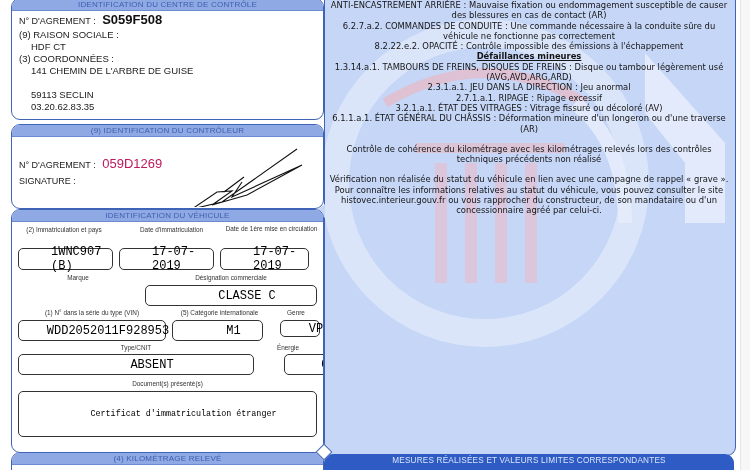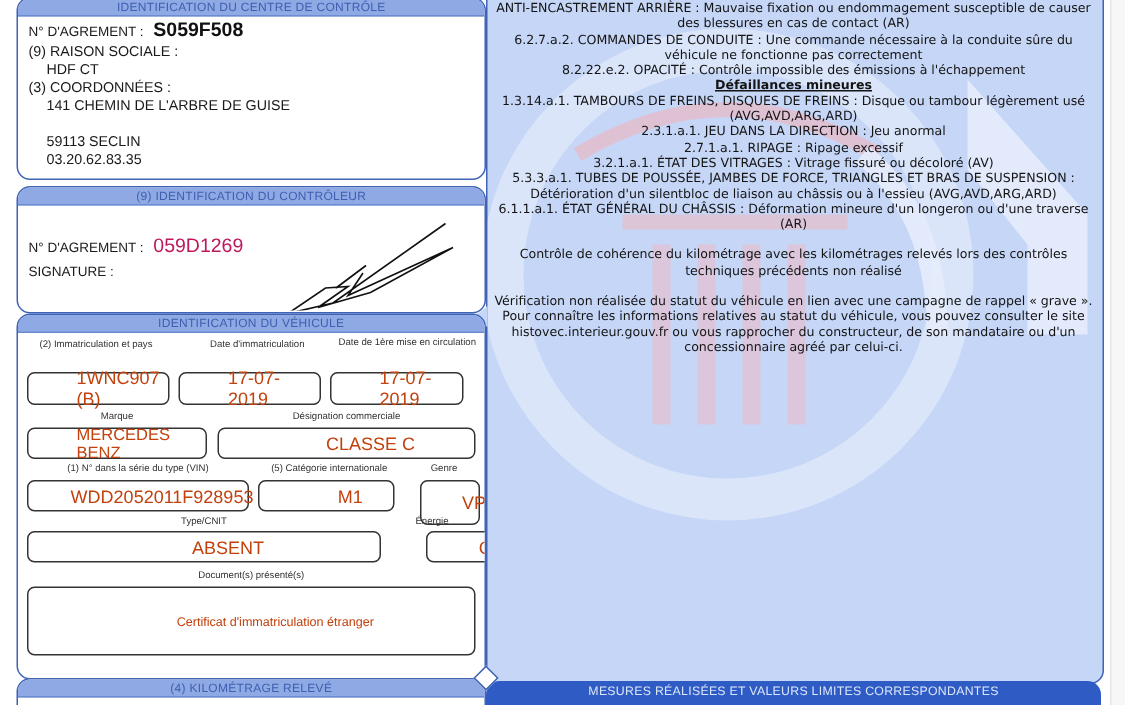--- a/index.html
+++ b/index.html
@@ -28,21 +28,21 @@
     #p-vehicule { top: 209px; height: 242px; }
     #p-km { top: 452px; height: 40px; }
 
     .line { position: absolute; font-family: "Liberation Sans", sans-serif; font-size: 9.5px; color: #1a1a1a; white-space: nowrap; }
     .big { font-family: "Liberation Sans", sans-serif; font-weight: bold; font-size: 13px; color: #111; }
     .big2 { font-family: "Liberation Sans", sans-serif; font-size: 13px; color: #be185d; }
 
     .lbl { position: absolute; font-family: "Liberation Sans", sans-serif; font-size: 6.4px; color: #333; text-align: center; white-space: nowrap; }
     .box {
       position: absolute; border: 1.4px solid #333; border-radius: 5px; background: #fff;
-      font-family: Liberation Sans, sans-serif; font-size: 12px; color: #c2410c;
+      font-family: Liberation Mono, monospace; font-size: 12px; color: #000000;
       display: flex; align-items: center; justify-content: center; box-sizing: border-box; padding-left: 32px;
     }
 
     
     .right {
       position: absolute; left: 324px; top: -8px; width: 410px; height: 462px;
       background: #c6d6f6; border: 1.5px solid #3f63b6; border-radius: 9px;
       overflow: hidden;
     }
     .watermark { position: absolute; left: 0; top: 0; width: 410px; height: 462px; pointer-events: none; }
@@ -82,21 +82,20 @@
   </svg>
   <div class="right-text">
     <p>ANTI-ENCASTREMENT ARRIÈRE : Mauvaise fixation ou endommagement susceptible de causer des blessures en cas de contact (AR)</p>
     <p>6.2.7.a.2. COMMANDES DE CONDUITE : Une commande nécessaire à la conduite sûre du véhicule ne fonctionne pas correctement</p>
     <p>8.2.22.e.2. OPACITÉ : Contrôle impossible des émissions à l'échappement</p>
     <p class="sec">Défaillances mineures</p>
     <p>1.3.14.a.1. TAMBOURS DE FREINS, DISQUES DE FREINS : Disque ou tambour légèrement usé (AVG,AVD,ARG,ARD)</p>
     <p>2.3.1.a.1. JEU DANS LA DIRECTION : Jeu anormal</p>
     <p>2.7.1.a.1. RIPAGE : Ripage excessif</p>
     <p>3.2.1.a.1. ÉTAT DES VITRAGES : Vitrage fissuré ou décoloré (AV)</p>
-    <p>5.3.3.a.1. TUBES DE POUSSÉE, JAMBES DE FORCE, TRIANGLES ET BRAS DE SUSPENSION : Détérioration d'un silentbloc de liaison au châssis ou à l'essieu (AVG,AVD,ARG,ARD)</p>
     <p>6.1.1.a.1. ÉTAT GÉNÉRAL DU CHÂSSIS : Déformation mineure d'un longeron ou d'une traverse (AR)</p>
     <div class="gap"></div>
     <p>Contrôle de cohérence du kilométrage avec les kilométrages relevés lors des contrôles techniques précédents non réalisé</p>
     <div class="gap"></div>
     <p>Vérification non réalisée du statut du véhicule en lien avec une campagne de rappel « grave ». Pour connaître les informations relatives au statut du véhicule, vous pouvez consulter le site histovec.interieur.gouv.fr ou vous rapprocher du constructeur, de son mandataire ou d'un  concessionnaire agréé par celui-ci.</p>
   </div>
 </div>
 <div class="arrow-notch"></div>
 
 <div class="mesures">MESURES RÉALISÉES ET VALEURS LIMITES CORRESPONDANTES</div>
@@ -134,30 +133,29 @@
   <div class="lbl" style="left:112px; top:16px; width:95px;">Date d'immatriculation</div>
   <div class="lbl" style="left:212px; top:15px; width:95px; white-space:normal; line-height:8px;">Date de 1ère mise en circulation</div>
 
   <div class="box" style="left:6px; top:38px; width:95px; height:22px;">1WNC907 (B)</div>
   <div class="box" style="left:107px; top:38px; width:95px; height:22px;">17-07-2019</div>
   <div class="box" style="left:208px; top:38px; width:89px; height:22px;">17-07-2019</div>
 
   <div class="lbl" style="left:6px; top:64px; width:120px;">Marque</div>
   <div class="lbl" style="left:134px; top:64px; width:170px;">Désignation commerciale</div>
 
-  <div class="box" style="left:6px; top:75px; width:120px; height:21px; font-size:11px;">MERCEDES BENZ</div>
   <div class="box" style="left:133px; top:75px; width:172px; height:21px;">CLASSE C</div>
 
   <div class="lbl" style="left:6px; top:99px; width:148px;">(1) N° dans la série du type (VIN)</div>
   <div class="lbl" style="left:160px; top:99px; width:95px;">(5) Catégorie internationale</div>
   <div class="lbl" style="left:263px; top:99px; width:42px;">Genre</div>
 
   <div class="box" style="left:6px; top:110px; width:148px; height:21px;">WDD2052011F928953</div>
   <div class="box" style="left:160px; top:110px; width:91px; height:21px;">M1</div>
-  <div class="box" style="left:268px; top:110px; width:40px; height:30px;">VP</div>
+  <div class="box" style="left:268px; top:110px; width:40px; height:17px;">VP</div>
 
   <div class="lbl" style="left:6px; top:134px; width:236px;">Type/CNIT</div>
   <div class="lbl" style="left:247px; top:134px; width:58px;">Énergie</div>
 
   <div class="box" style="left:6px; top:144px; width:236px; height:21px;">ABSENT</div>
   <div class="box" style="left:248px; top:144px; width:57px; height:21px;margin-left:24px;">GO</div>
 
   <div class="lbl" style="left:6px; top:170px; width:299px;">Document(s) présenté(s)</div>
   <div class="box" style="left:6px; top:181px; width:299px; height:46px; font-size:8.4px;">Certificat d'immatriculation étranger</div>
 </div>

